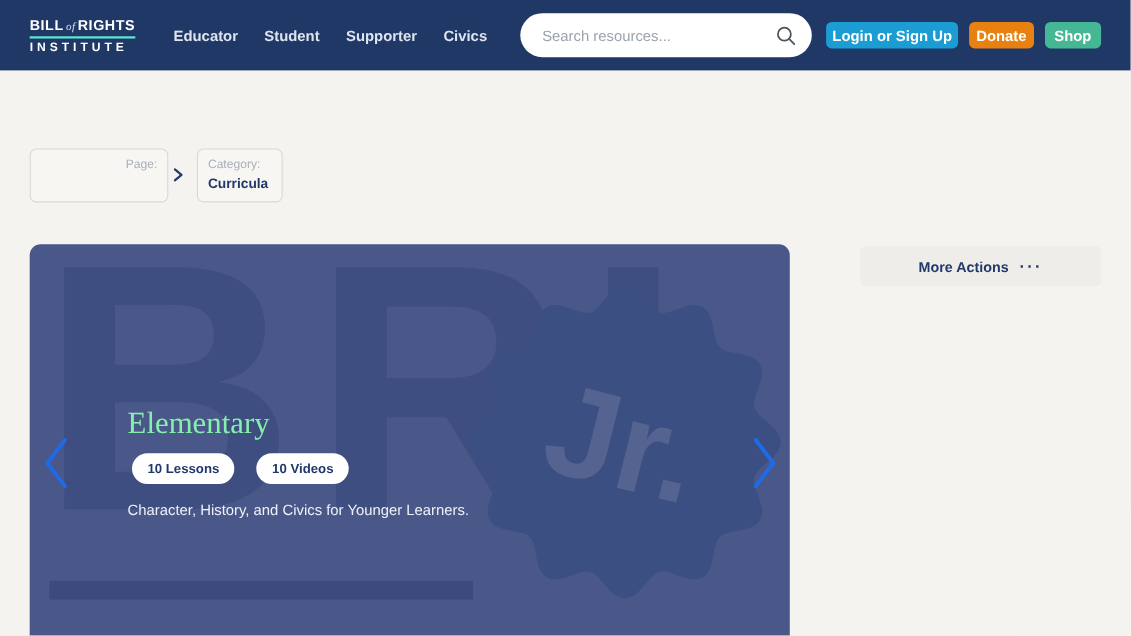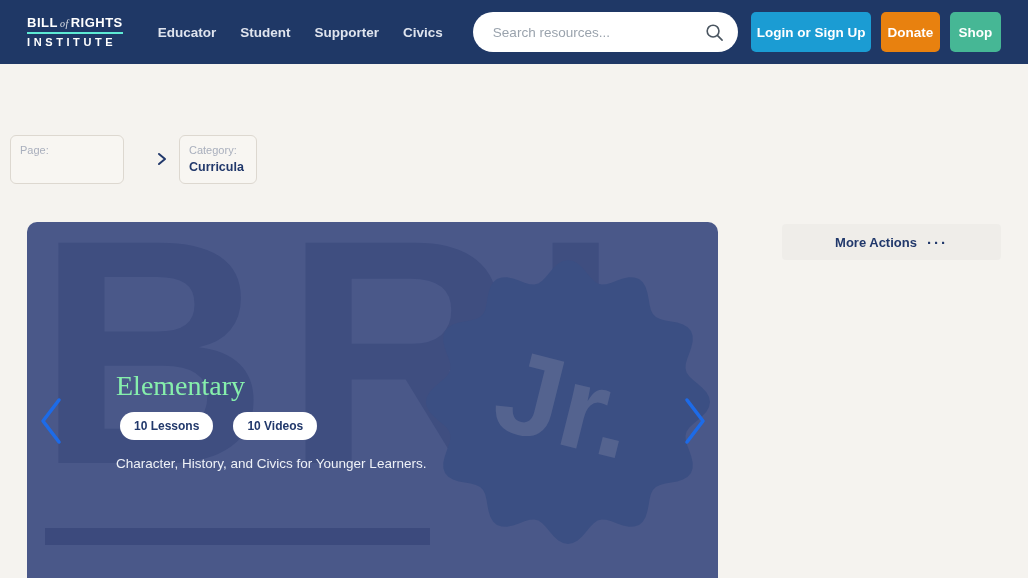--- a/index.html
+++ b/index.html
@@ -18,32 +18,32 @@
             font-size:10px;margin:0 2px;opacity:.85;}
   .logo .l2{font-size:11px;font-weight:bold;letter-spacing:3.6px;margin-top:3px;}
   .nav{display:flex;gap:24px;margin-left:35px;}
   .nav-item{color:#dfe4ee;font-size:13.5px;font-weight:600;cursor:pointer;white-space:nowrap;}
   .search{margin-left:30px;width:287px;height:40px;background:#fff;border-radius:20px;
           display:flex;align-items:center;box-sizing:border-box;padding:0 14px 0 18px;}
   .search input{border:none;outline:none;flex:1;font-size:13.5px;color:#ef4444;
                 font-family:"Liberation Sans",sans-serif;background:transparent;}
   .search input::placeholder{color:#9aa3ad;}
   .search .mag{flex:0 0 auto;cursor:pointer;display:flex;}
-  .btn{height:40px;border:none;border-radius:5px;color:#fff;font-weight:bold;
+  .btn{height:24px;border:none;border-radius:5px;color:#fff;font-weight:bold;
        font-size:13.5px;font-family:"Liberation Sans",sans-serif;cursor:pointer;
        display:flex;align-items:center;justify-content:center;white-space:nowrap;}
   .btn-login{margin-left:13px;width:120px;background:var(--login-btn,#1b9cd3);}
   .btn-donate{margin-left:10px;width:63px;background:var(--donate-btn,#e8810f);}
   .btn-shop{margin-left:10px;width:55px;background:var(--shop-btn,#46b795);}
 
   
   .crumb-box{position:absolute;top:135px;height:49px;box-sizing:border-box;
              border:1px solid #ddd8d0;border-radius:6px;background:#f8f6f2;
              padding:8px 9px;cursor:pointer;}
-  .crumb-page{left:10px;width:114px;}
+  .crumb-page{left:27px;width:126px;text-align:right;}
   .crumb-cat{left:179px;width:78px;}
   .crumb-label{font-size:11px;color:#a9afbd;}
   .crumb-value{font-size:12.5px;font-weight:bold;color:var(--navy,#21386b);margin-top:4px;}
   .crumb-sep{position:absolute;left:155px;top:151px;display:flex;}
 
   
   .more-actions{position:absolute;left:782px;top:224px;width:219px;height:36px;
                 background:#efede9;border:none;border-radius:4px;cursor:pointer;
                 display:flex;align-items:center;justify-content:center;
                 color:var(--navy,#21386b);font-family:"Liberation Sans",sans-serif;}

